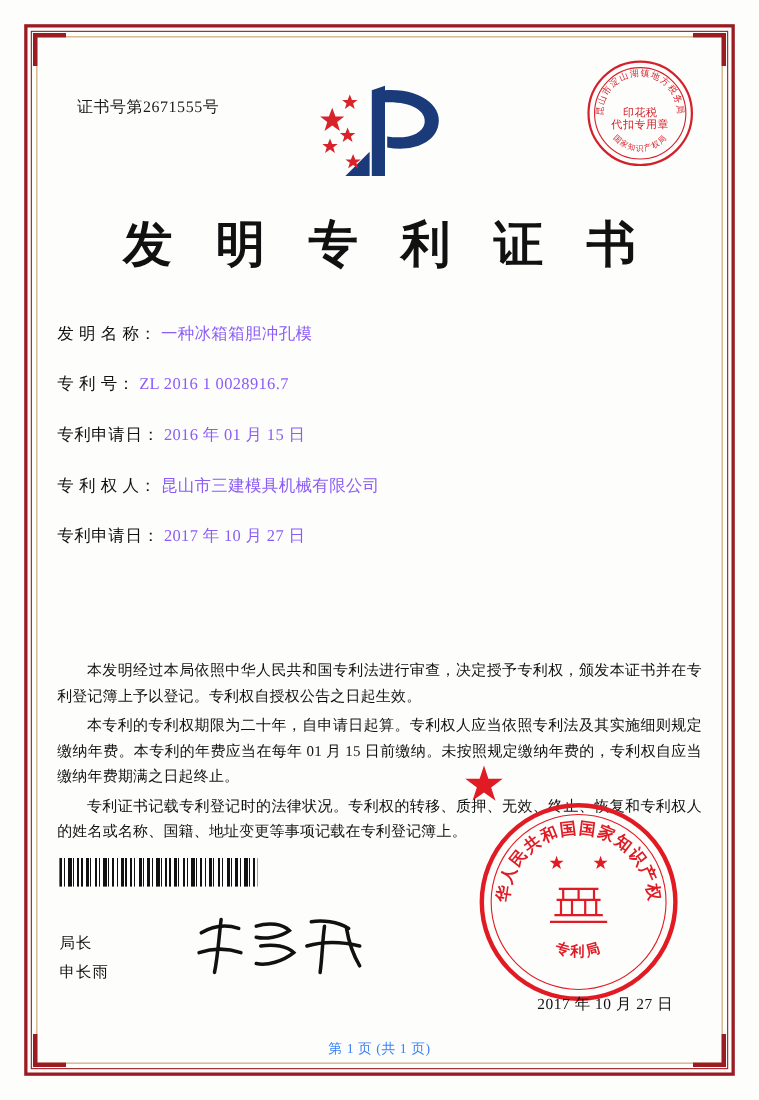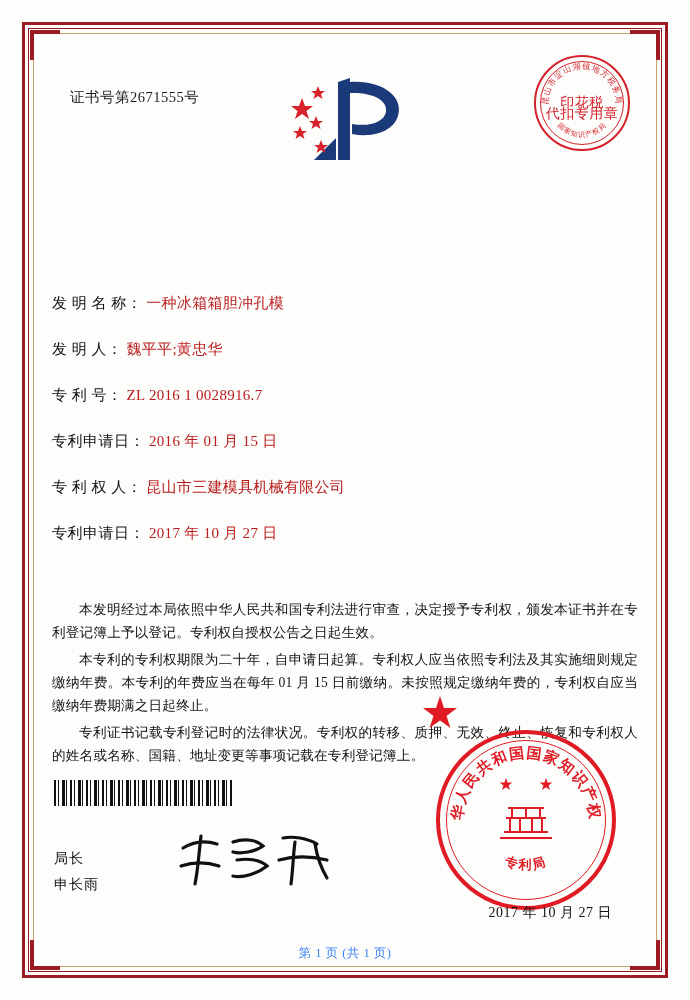--- a/index.html
+++ b/index.html
@@ -104,21 +104,21 @@
     height: 92px;
     left: 0;
     top: 0;
   }
   .tax-seal .tsl-center {
     position: absolute;
     left: 0;
     right: 0;
     top: 40px;
     text-align: center;
-    font-size: 14px;
+    font-size: 10px;
     line-height: 11px;
     font-family: "Liberation Serif", serif;
     letter-spacing: 0.5px;
   }
 
   .main-title {
     position: absolute;
     left: 0;
     right: 0;
     top: 192px;
@@ -144,21 +144,21 @@
     align-items: baseline;
     margin-bottom: 27px;
   }
   .field-label {
     white-space: nowrap;
     color: #111;
     letter-spacing: 0.5px;
   }
   .field-value {
     margin-left: 4px;
-    color: #b91c1c;
+    color: #8b5cf6;
     letter-spacing: 0.3px;
     text-align: right;
   }
 
   
   .paragraphs {
     position: absolute;
     left: 52px;
     right: 52px;
     top: 598px;
@@ -304,29 +304,26 @@
       <text font-size="7" fill="#d4202a" letter-spacing="1" font-family="Liberation Serif, serif">
         <textPath href="#arcBot" startOffset="50%" text-anchor="middle">国家知识产权局</textPath>
       </text>
     </svg>
     <div class="tsl-center">
       <div>印花税</div>
       <div>代扣专用章</div>
     </div>
   </div>
 
+  <div class="main-title">发 明 专 利 证 书</div>
 
   <div class="fields">
     <div class="field-row">
       <span class="field-label">发 明 名 称：</span>
       <span class="field-value">一种冰箱箱胆冲孔模</span>
-    </div>
-    <div class="field-row">
-      <span class="field-label">发 明 人：</span>
-      <span class="field-value">魏平平;黄忠华</span>
     </div>
     <div class="field-row">
       <span class="field-label">专 利 号：</span>
       <span class="field-value">ZL 2016 1 0028916.7</span>
     </div>
     <div class="field-row">
       <span class="field-label">专利申请日：</span>
       <span class="field-value">2016 年 01 月 15 日</span>
     </div>
     <div class="field-row">

